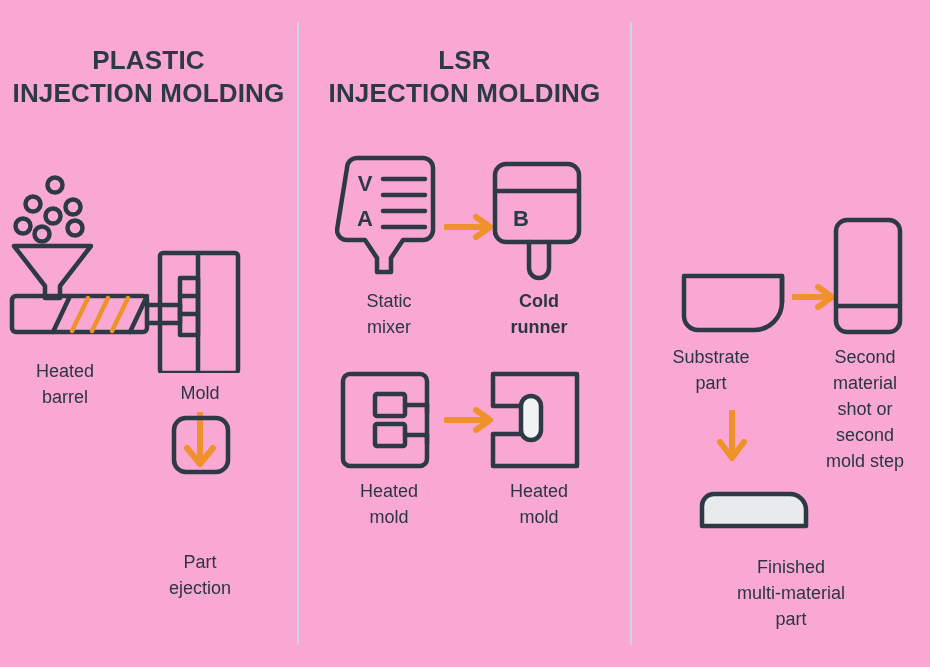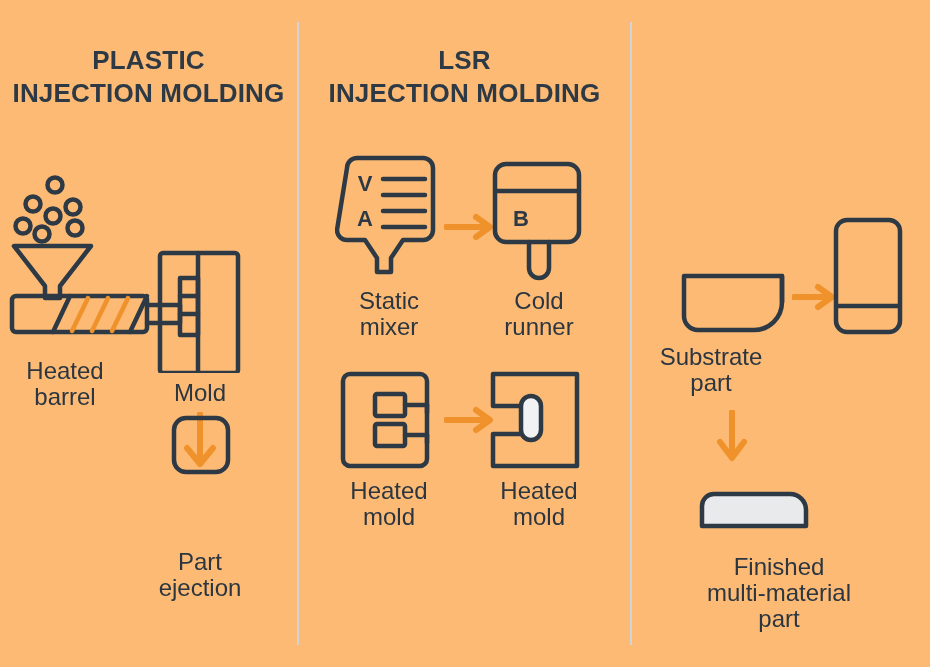--- a/index.html
+++ b/index.html
@@ -11,21 +11,21 @@
     height: 667px;
     background: #f7f7f8;
     font-family: "Liberation Sans", sans-serif;
     color: #2d3a45;
     overflow: hidden;
   }
   .board {
     position: relative;
     width: 930px;
     height: 667px;
-    background: #fdba74;
+    background: #f9a8d4;
   }
   .divider {
     position: absolute;
     top: 22px;
     width: 1.5px;
     height: 623px;
     background: #d2d4d7;
   }
   .divider.d1 { left: 297px; }
   .divider.d2 { left: 630px; }
@@ -50,21 +50,21 @@
     font-weight: bold;
     letter-spacing: 0.2px;
     color: #2d3a45;
     white-space: pre-line;
   }
   .col3 .col-title { top: 78px; }
 
   .lbl {
     position: absolute;
     text-align: center;
-    font-size: 24px;
+    font-size: 18px;
     line-height: 26px;
     color: #2b3640;
     white-space: pre-line;
   }
 
   .fig { position: absolute; }
 
   
   .machine { left: 8px; top: 168px; }
   .part1   { left: 150px; top: 412px; }
@@ -193,21 +193,21 @@
           <line x1="12" y1="33" x2="92" y2="33"></line>
           <path d="M44 84 v26 a10 10 0 0 0 20 0 v-26"></path>
         </g>
         <text x="36" y="68" font-family="'Liberation Sans', sans-serif" font-size="22" font-weight="bold" fill="#2d3a45" text-anchor="middle">B</text>
       </svg>
     </div>
 
     <div class="lbl" style="left:20px; top:288px; width:140px;">Static
 mixer</div>
 
-    <div class="lbl" style="left:170px; top:288px; width:140px;">Cold
+    <div class="lbl" style="left:170px; top:288px; width:140px;font-weight:bold;">Cold
 runner</div>
 
     <div class="fig hmold1">
       <svg width="110" height="104" viewBox="0 0 110 104">
         <g fill="none" stroke="#2d3a45" stroke-width="4.5" stroke-linejoin="round" stroke-linecap="round">
           <rect x="8" y="6" width="84" height="92" rx="7"></rect>
           <rect x="40" y="26" width="30" height="22" rx="2"></rect>
           <rect x="40" y="56" width="30" height="22" rx="2"></rect>
           <path d="M70 37 h22 "></path>
           <path d="M70 67 h22 "></path>
@@ -267,34 +267,39 @@
         <g fill="none" stroke="#2d3a45" stroke-width="4.5" stroke-linejoin="round" stroke-linecap="round">
           <rect x="6" y="6" width="64" height="112" rx="11"></rect>
           <line x1="7" y1="92" x2="69" y2="92"></line>
         </g>
       </svg>
     </div>
 
     <div class="lbl" style="left:4px; top:344px; width:150px;">Substrate
 part</div>
 
+    <div class="lbl" style="left:168px; top:344px; width:130px;">Second
+material
+shot or
+second
+mold step</div>
 
     <div class="fig arrow4">
       <svg width="40" height="58" viewBox="0 0 40 58">
         <g stroke="#f0922b" stroke-width="6" fill="none" stroke-linecap="round" stroke-linejoin="round">
           <line x1="20" y1="2" x2="20" y2="40"></line>
           <polyline points="8,32 20,48 32,32"></polyline>
         </g>
       </svg>
     </div>
 
     <div class="fig finished">
       <svg width="130" height="48" viewBox="0 0 130 48">
         <path d="M8 38 L8 18 a12 12 0 0 1 12 -12 L96 6 a16 16 0 0 1 16 16 L112 38 Z" fill="#e8eaec" stroke="#2d3a45" stroke-width="4.5" stroke-linejoin="round"></path>
       </svg>
     </div>
 
-    <div class="lbl" style="left:12px; top:554px; width:270px;">Finished
+    <div class="lbl" style="left:24px; top:554px; width:270px;">Finished
 multi-material
 part</div>
   </div>
 
 </div>
 
 </body></html>

